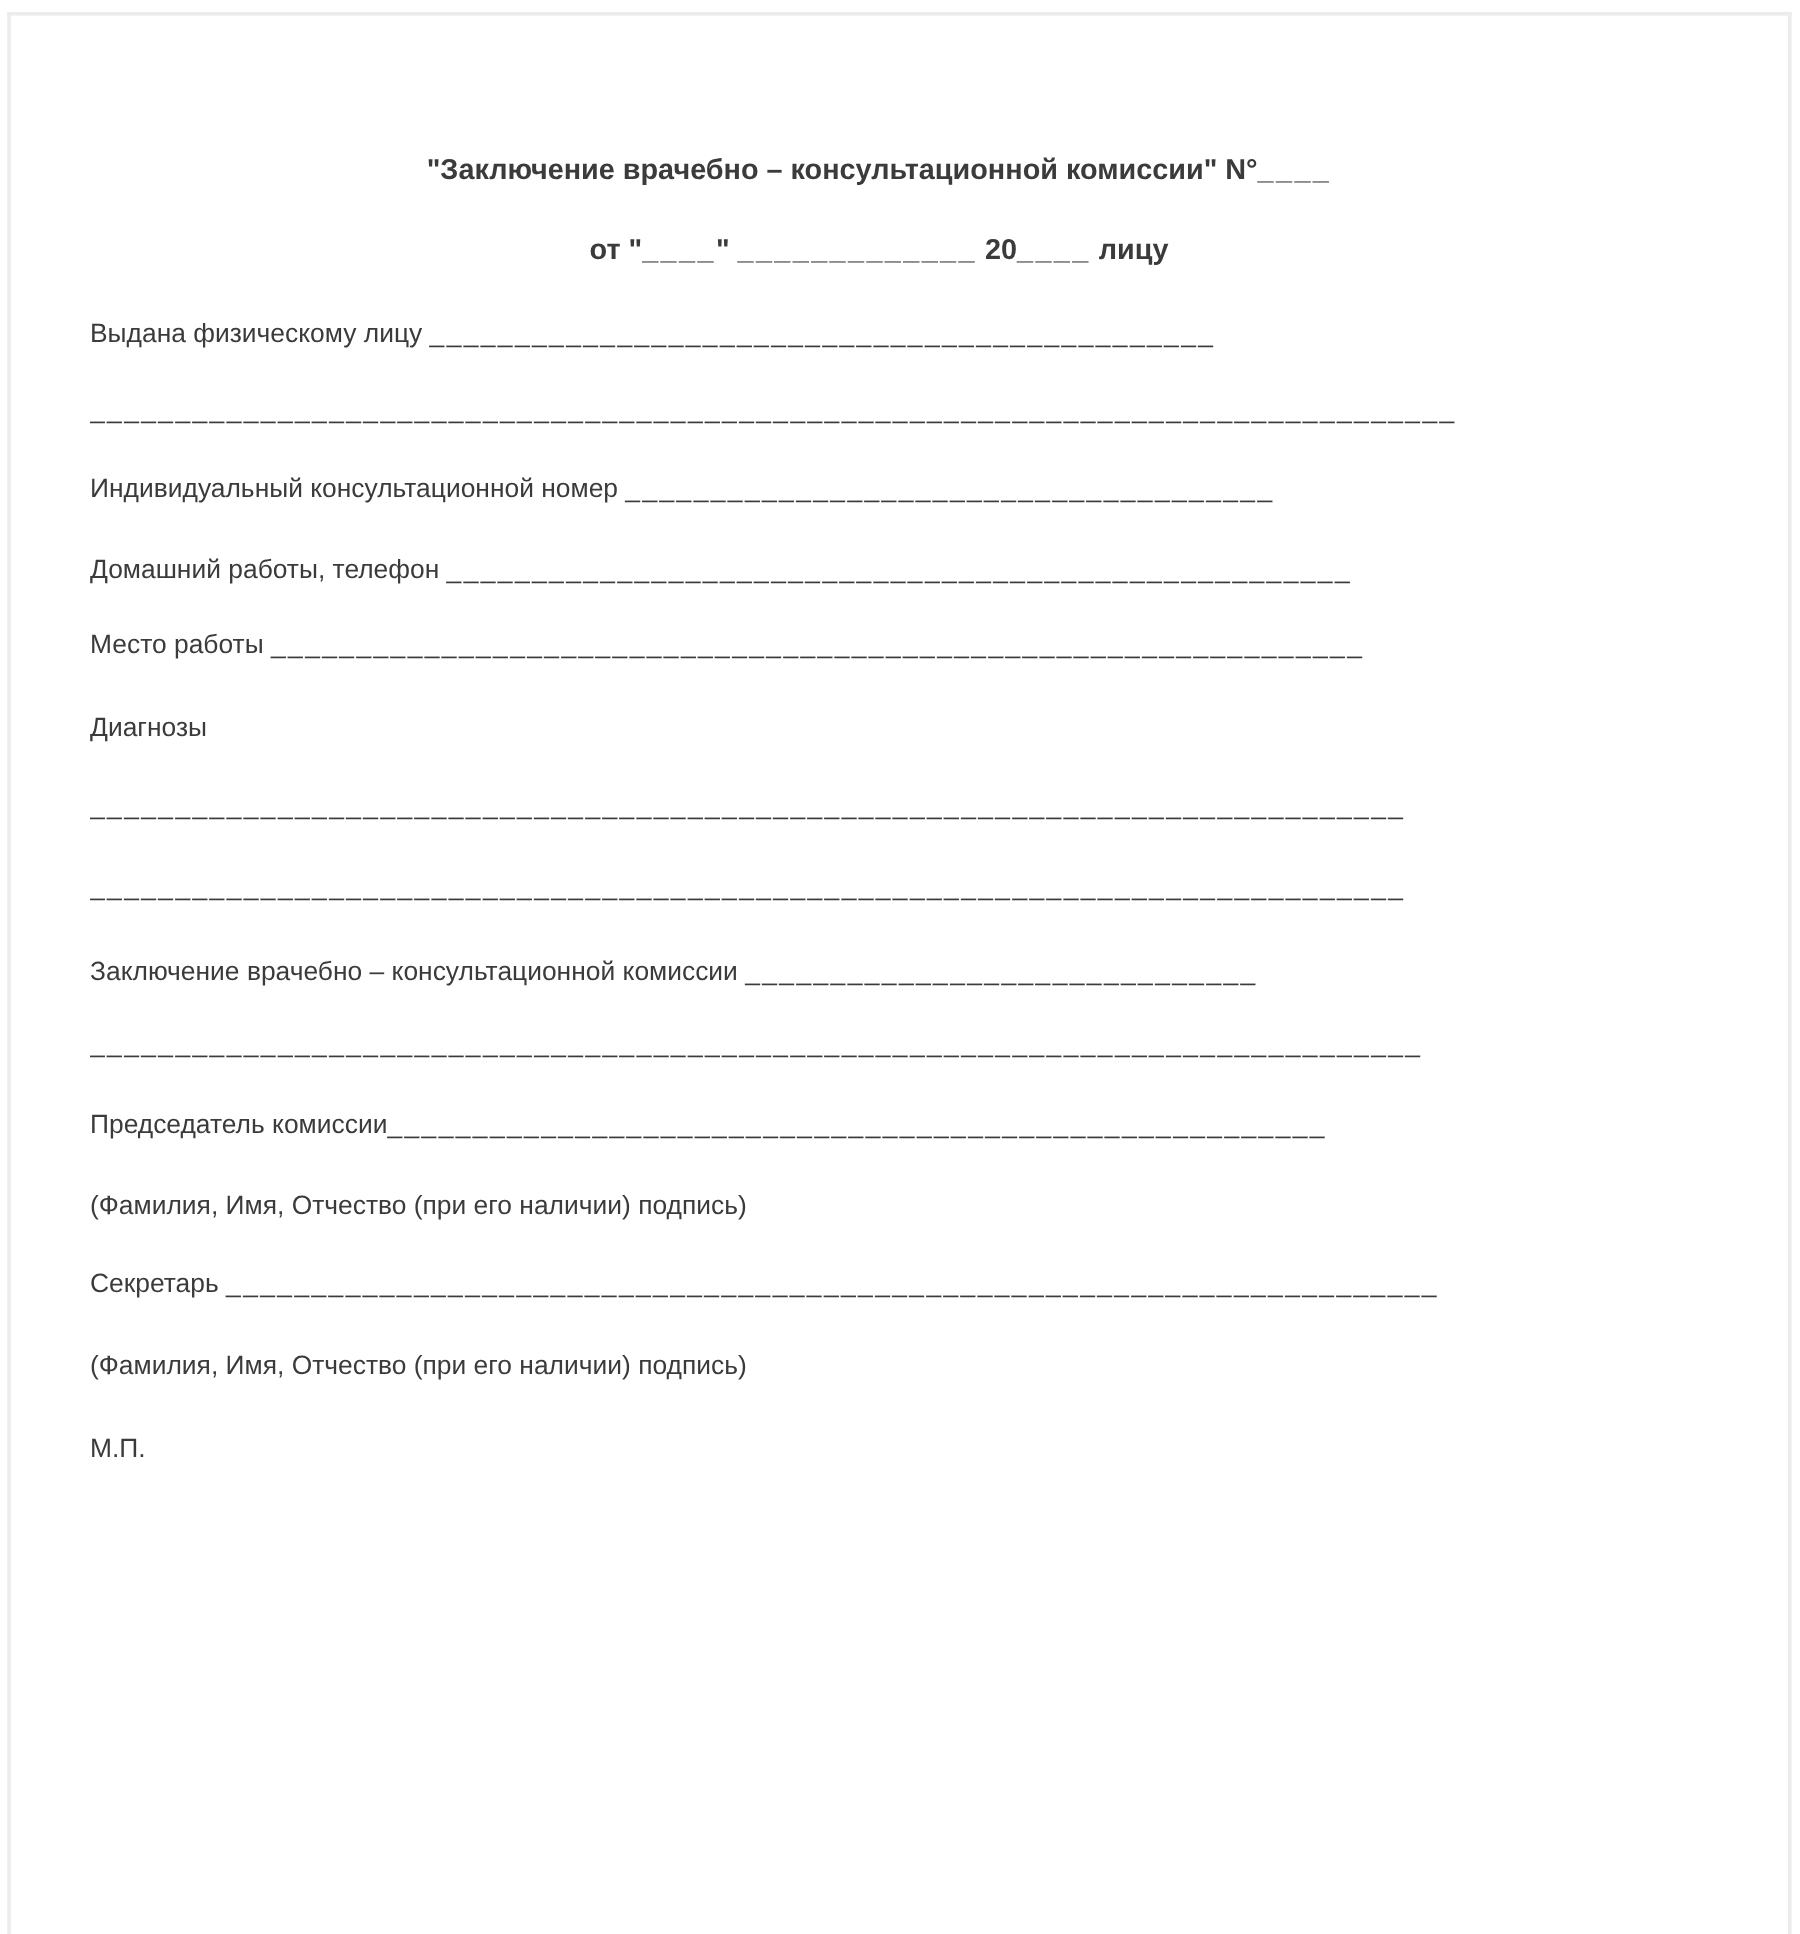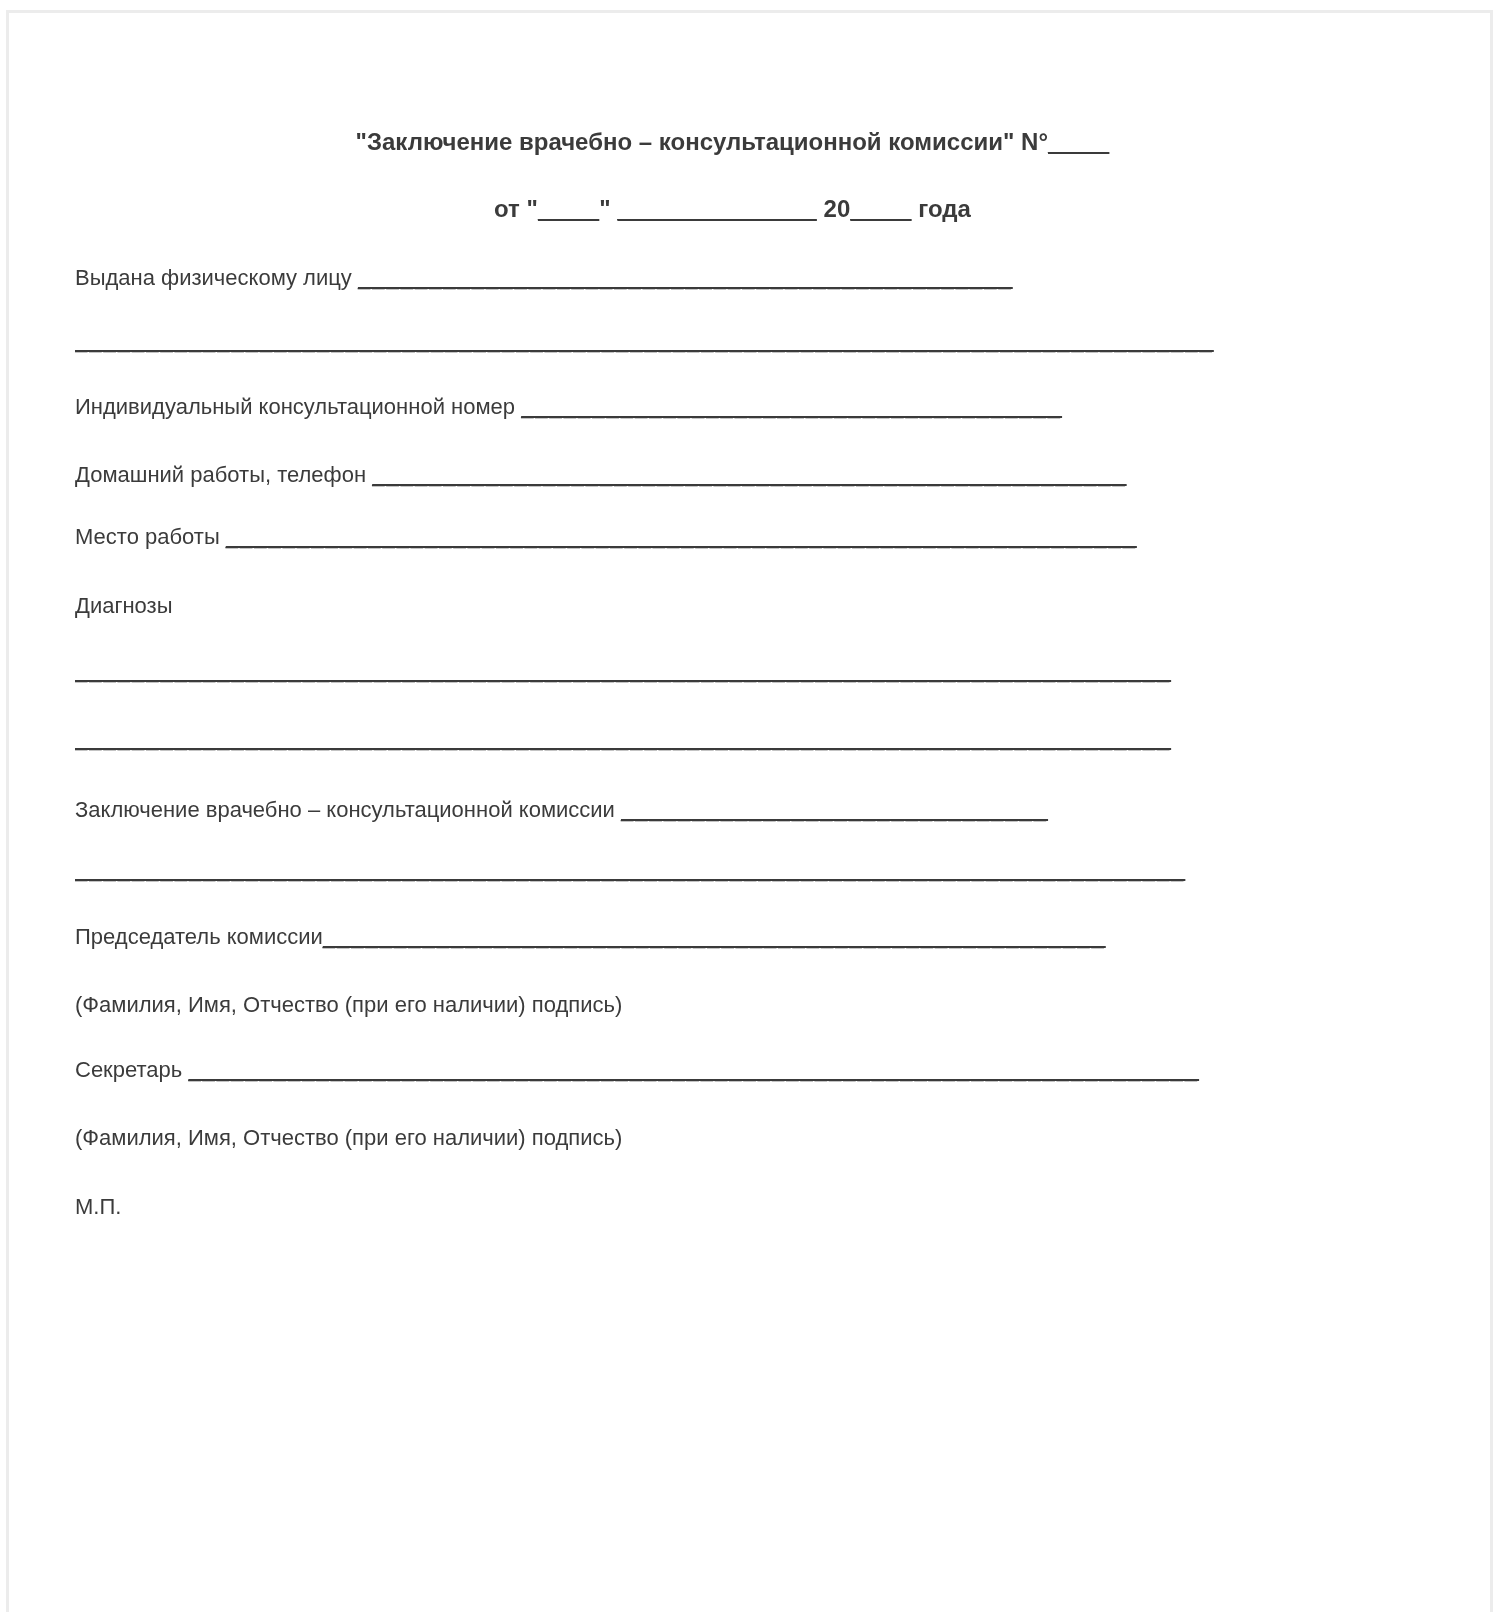--- a/index.html
+++ b/index.html
@@ -26,21 +26,21 @@
   .doc h1 {
     font-size:24px; line-height:30px; font-weight:700; text-align:center;
   }
   .doc p.date {
     font-size:24px; line-height:28px; font-weight:700; text-align:center;
   }
   .doc p.field {
     font-size:22px; line-height:28px; font-weight:400;
   }
   
-  .u { letter-spacing:2px;text-decoration:underline; }
+  .u { letter-spacing:2px; }
 
   
   .doc > *:nth-child(1)  { margin-top:127px; }
   .doc > *:nth-child(2)  { margin-top:38px; }
   .doc > *:nth-child(3)  { margin-top:41px; }
   .doc > *:nth-child(4)  { margin-top:35px; }
   .doc > *:nth-child(5)  { margin-top:38px; }
   .doc > *:nth-child(6)  { margin-top:40px; }
   .doc > *:nth-child(7)  { margin-top:34px; }
   .doc > *:nth-child(8)  { margin-top:41px; }
@@ -59,21 +59,21 @@
 </style>
 </head>
 <body>
 
 <div class="frame"></div>
 
 <div class="doc">
 
   <h1><span>"Заключение врачебно – консультационной комиссии" N°</span><span class="u">____</span></h1>
 
-  <p class="date"><span>от "</span><span class="u">____</span><span>" </span><span class="u">_____________</span><span> 20</span><span class="u">____</span><span> года</span></p>
+  <p class="date"><span>от "</span><span class="u">____</span><span>" </span><span class="u">_____________</span><span> 20</span><span class="u">____</span><span> лицу</span></p>
 
   <p class="field"><span>Выдана физическому лицу </span><span class="u">______________________________________________</span></p>
 
   <p class="field"><span></span><span class="u">________________________________________________________________________________</span></p>
 
 
 
 
   <p class="field"><span>Индивидуальный консультационной номер </span><span class="u">______________________________________</span></p>
 

